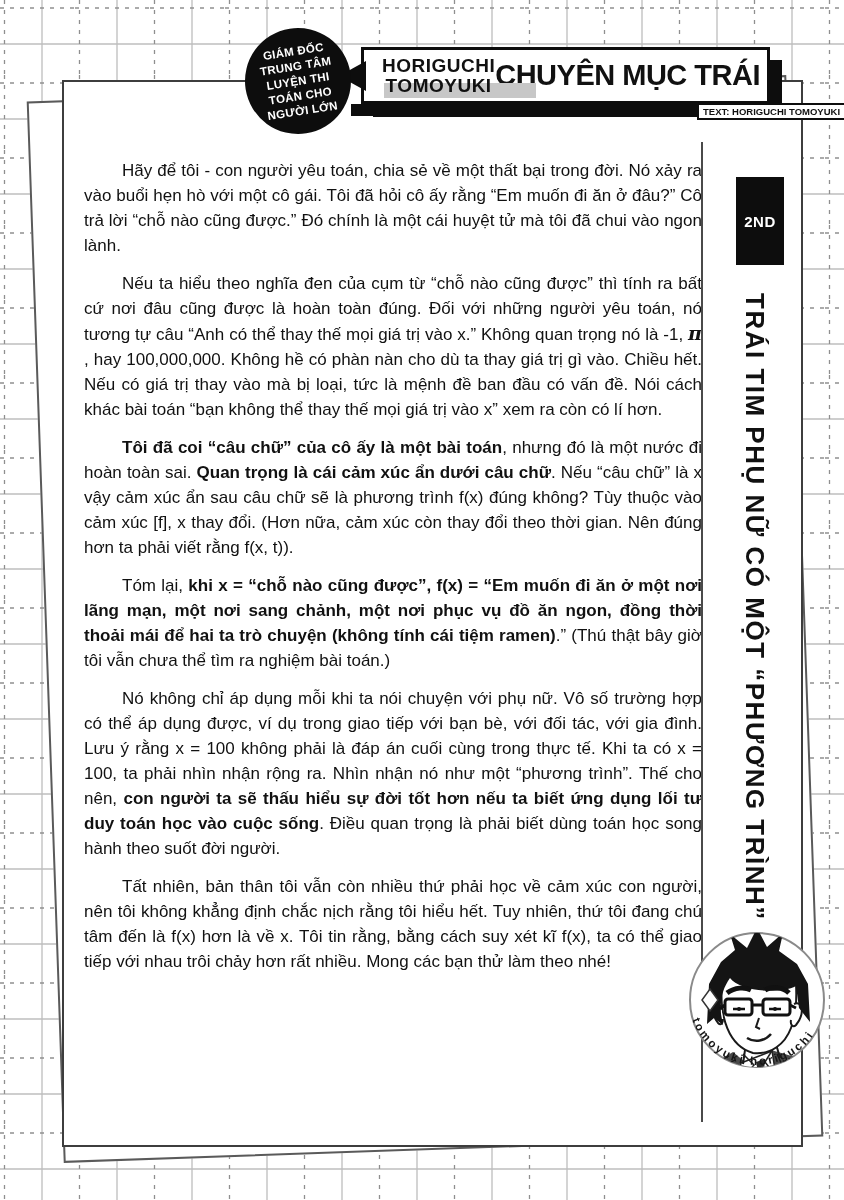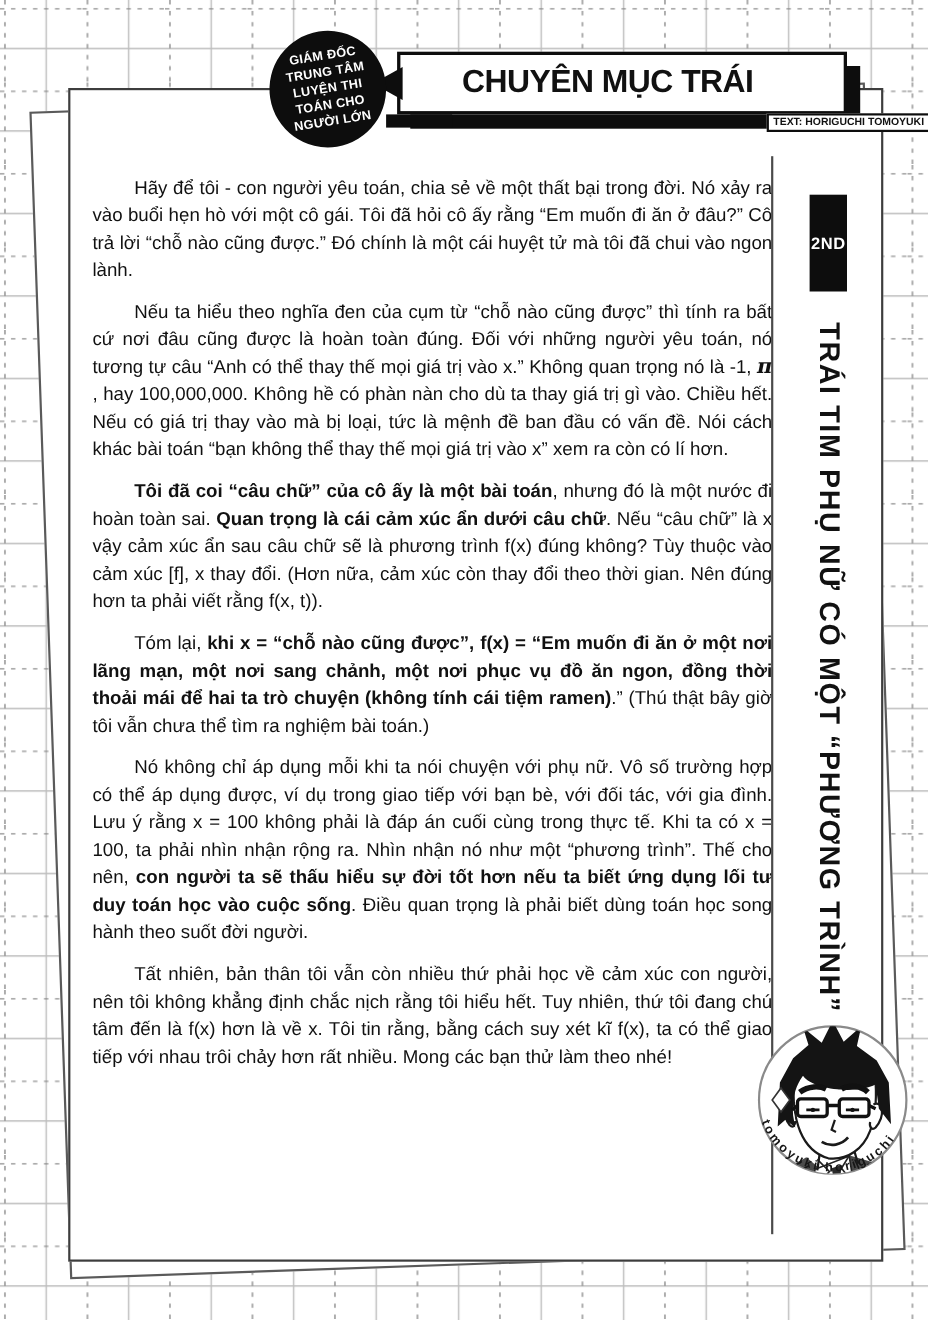--- a/index.html
+++ b/index.html
@@ -67,21 +67,21 @@
     font-size:17px;line-height:25px;text-align:justify;
   }
   .article-body p{margin:0 0 13px;text-indent:38px;}
   .article-body span.b{font-weight:bold;}
   .article-body span.pi{font-family:"DejaVu Serif",serif;font-weight:bold;font-style:italic;font-size:19px;}
   .column-divider{
     position:absolute;left:701px;top:142px;width:2px;height:980px;background:#4a4a4a;z-index:3;
   }
   
   .issue-badge{
-    position:absolute;left:736px;top:177px;width:34px;height:88px;z-index:4;
+    position:absolute;left:736px;top:177px;width:48px;height:88px;z-index:4;
     background:#0d0d0d;color:#fff;display:flex;align-items:center;justify-content:center;
     font-size:15px;font-weight:bold;letter-spacing:.5px;
   }
   .vertical-title{
     position:absolute;left:723px;top:293px;height:640px;width:62px;z-index:4;
     writing-mode:vertical-rl;white-space:nowrap;
     font-size:26px;font-weight:bold;letter-spacing:1.5px;
     display:flex;justify-content:flex-start;align-items:center;
   }
   .portrait-wrap{position:absolute;left:677px;top:922px;width:160px;height:160px;z-index:5;}
@@ -109,20 +109,25 @@
 <div class="header-badge">
   <div>GIÁM ĐỐC</div>
   <div>TRUNG TÂM</div>
   <div>LUYỆN THI</div>
   <div>TOÁN CHO</div>
   <div>NGƯỜI LỚN</div>
 </div>
 
 <div class="header-box">
   <div class="badge-tail"></div>
+  <div class="author-block">
+    <div class="author-highlight"></div>
+    <div class="author-line">HORIGUCHI</div>
+    <div class="author-line">TOMOYUKI</div>
+  </div>
   <div class="column-title">CHUYÊN MỤC TRÁI</div>
 </div>
 
 <div class="credit-label">TEXT: HORIGUCHI TOMOYUKI</div>
 
 <div class="article-body">
     <p><span class="">Hãy để tôi - con người yêu toán, chia sẻ về một thất bại trong đời. Nó xảy ra vào buổi hẹn hò với một cô gái. Tôi đã hỏi cô ấy rằng “Em muốn đi ăn ở đâu?” Cô trả lời “chỗ nào cũng được.” Đó chính là một cái huyệt tử mà tôi đã chui vào ngon lành.</span></p>
     <p><span class="">Nếu ta hiểu theo nghĩa đen của cụm từ “chỗ nào cũng được” thì tính ra bất cứ nơi đâu cũng được là hoàn toàn đúng. Đối với những người yêu toán, nó tương tự câu “Anh có thể thay thế mọi giá trị vào x.” Không quan trọng nó là -1, </span><span class="pi">π</span><span class=""> , hay 100,000,000. Không hề có phàn nàn cho dù ta thay giá trị gì vào. Chiều hết. Nếu có giá trị thay vào mà bị loại, tức là mệnh đề ban đầu có vấn đề. Nói cách khác bài toán “bạn không thể thay thế mọi giá trị vào x” xem ra còn có lí hơn.</span></p>
     <p><span class="b ">Tôi đã coi “câu chữ” của cô ấy là một bài toán</span><span class="">, nhưng đó là một nước đi hoàn toàn sai. </span><span class="b ">Quan trọng là cái cảm xúc ẩn dưới câu chữ</span><span class="">. Nếu “câu chữ” là x vậy cảm xúc ẩn sau câu chữ sẽ là phương trình f(x) đúng không? Tùy thuộc vào cảm xúc [f], x thay đổi. (Hơn nữa, cảm xúc còn thay đổi theo thời gian. Nên đúng hơn ta phải viết rằng f(x, t)).</span></p>
     <p><span class="">Tóm lại, </span><span class="b ">khi x = “chỗ nào cũng được”, f(x) = “Em muốn đi ăn ở một nơi lãng mạn, một nơi sang chảnh, một nơi phục vụ đồ ăn ngon, đồng thời thoải mái để hai ta trò chuyện (không tính cái tiệm ramen)</span><span class="">.” (Thú thật bây giờ tôi vẫn chưa thể tìm ra nghiệm bài toán.)</span></p>

